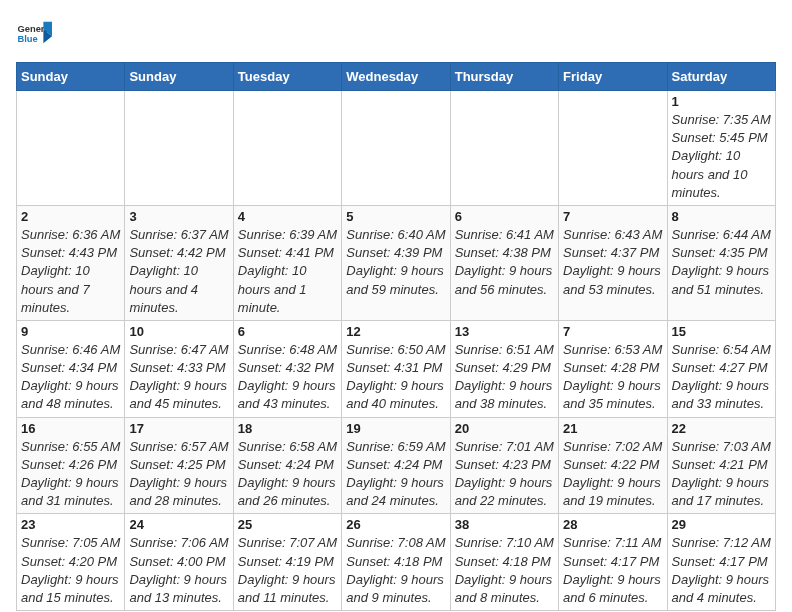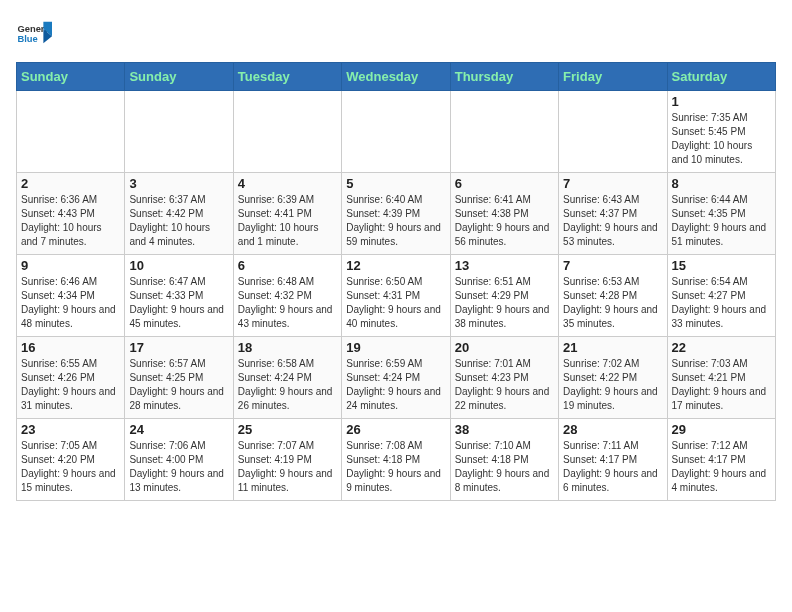--- a/index.html
+++ b/index.html
@@ -37,21 +37,21 @@
       font-size: 14px;
       color: #555;
     }
     .calendar {
       width: 100%;
       border-collapse: collapse;
       border: 1px solid #ccc;
     }
     .calendar th {
       background: #2e6db4;
-      color: #86efac;
+      color: #ffffff;
       font-size: 13px;
       font-weight: bold;
       padding: 6px 4px;
       text-align: left;
       border: 1px solid #2560a0;
     }
     .calendar td {
       border: 1px solid #ccc;
       vertical-align: top;
       padding: 3px 4px;
@@ -61,23 +61,24 @@
       color: #333;
     }
     .day-num {
       font-size: 13px;
       font-weight: bold;
       color: #222;
       display: block;
       margin-bottom: 2px;
     }
     .day-info {
-      font-size: 10px;
+      font-size: 13px;
       color: #333;
       line-height: 1.4;
+      font-style: italic;
     }
     .empty-cell {
       background: #f9f9f9;
     }
     tr:nth-child(even) td { background: #fafafa; }
     tr:nth-child(odd) td { background: #fff; }
     .week-row td { height: 82px; }
   </style>
 </head>
 <body>

